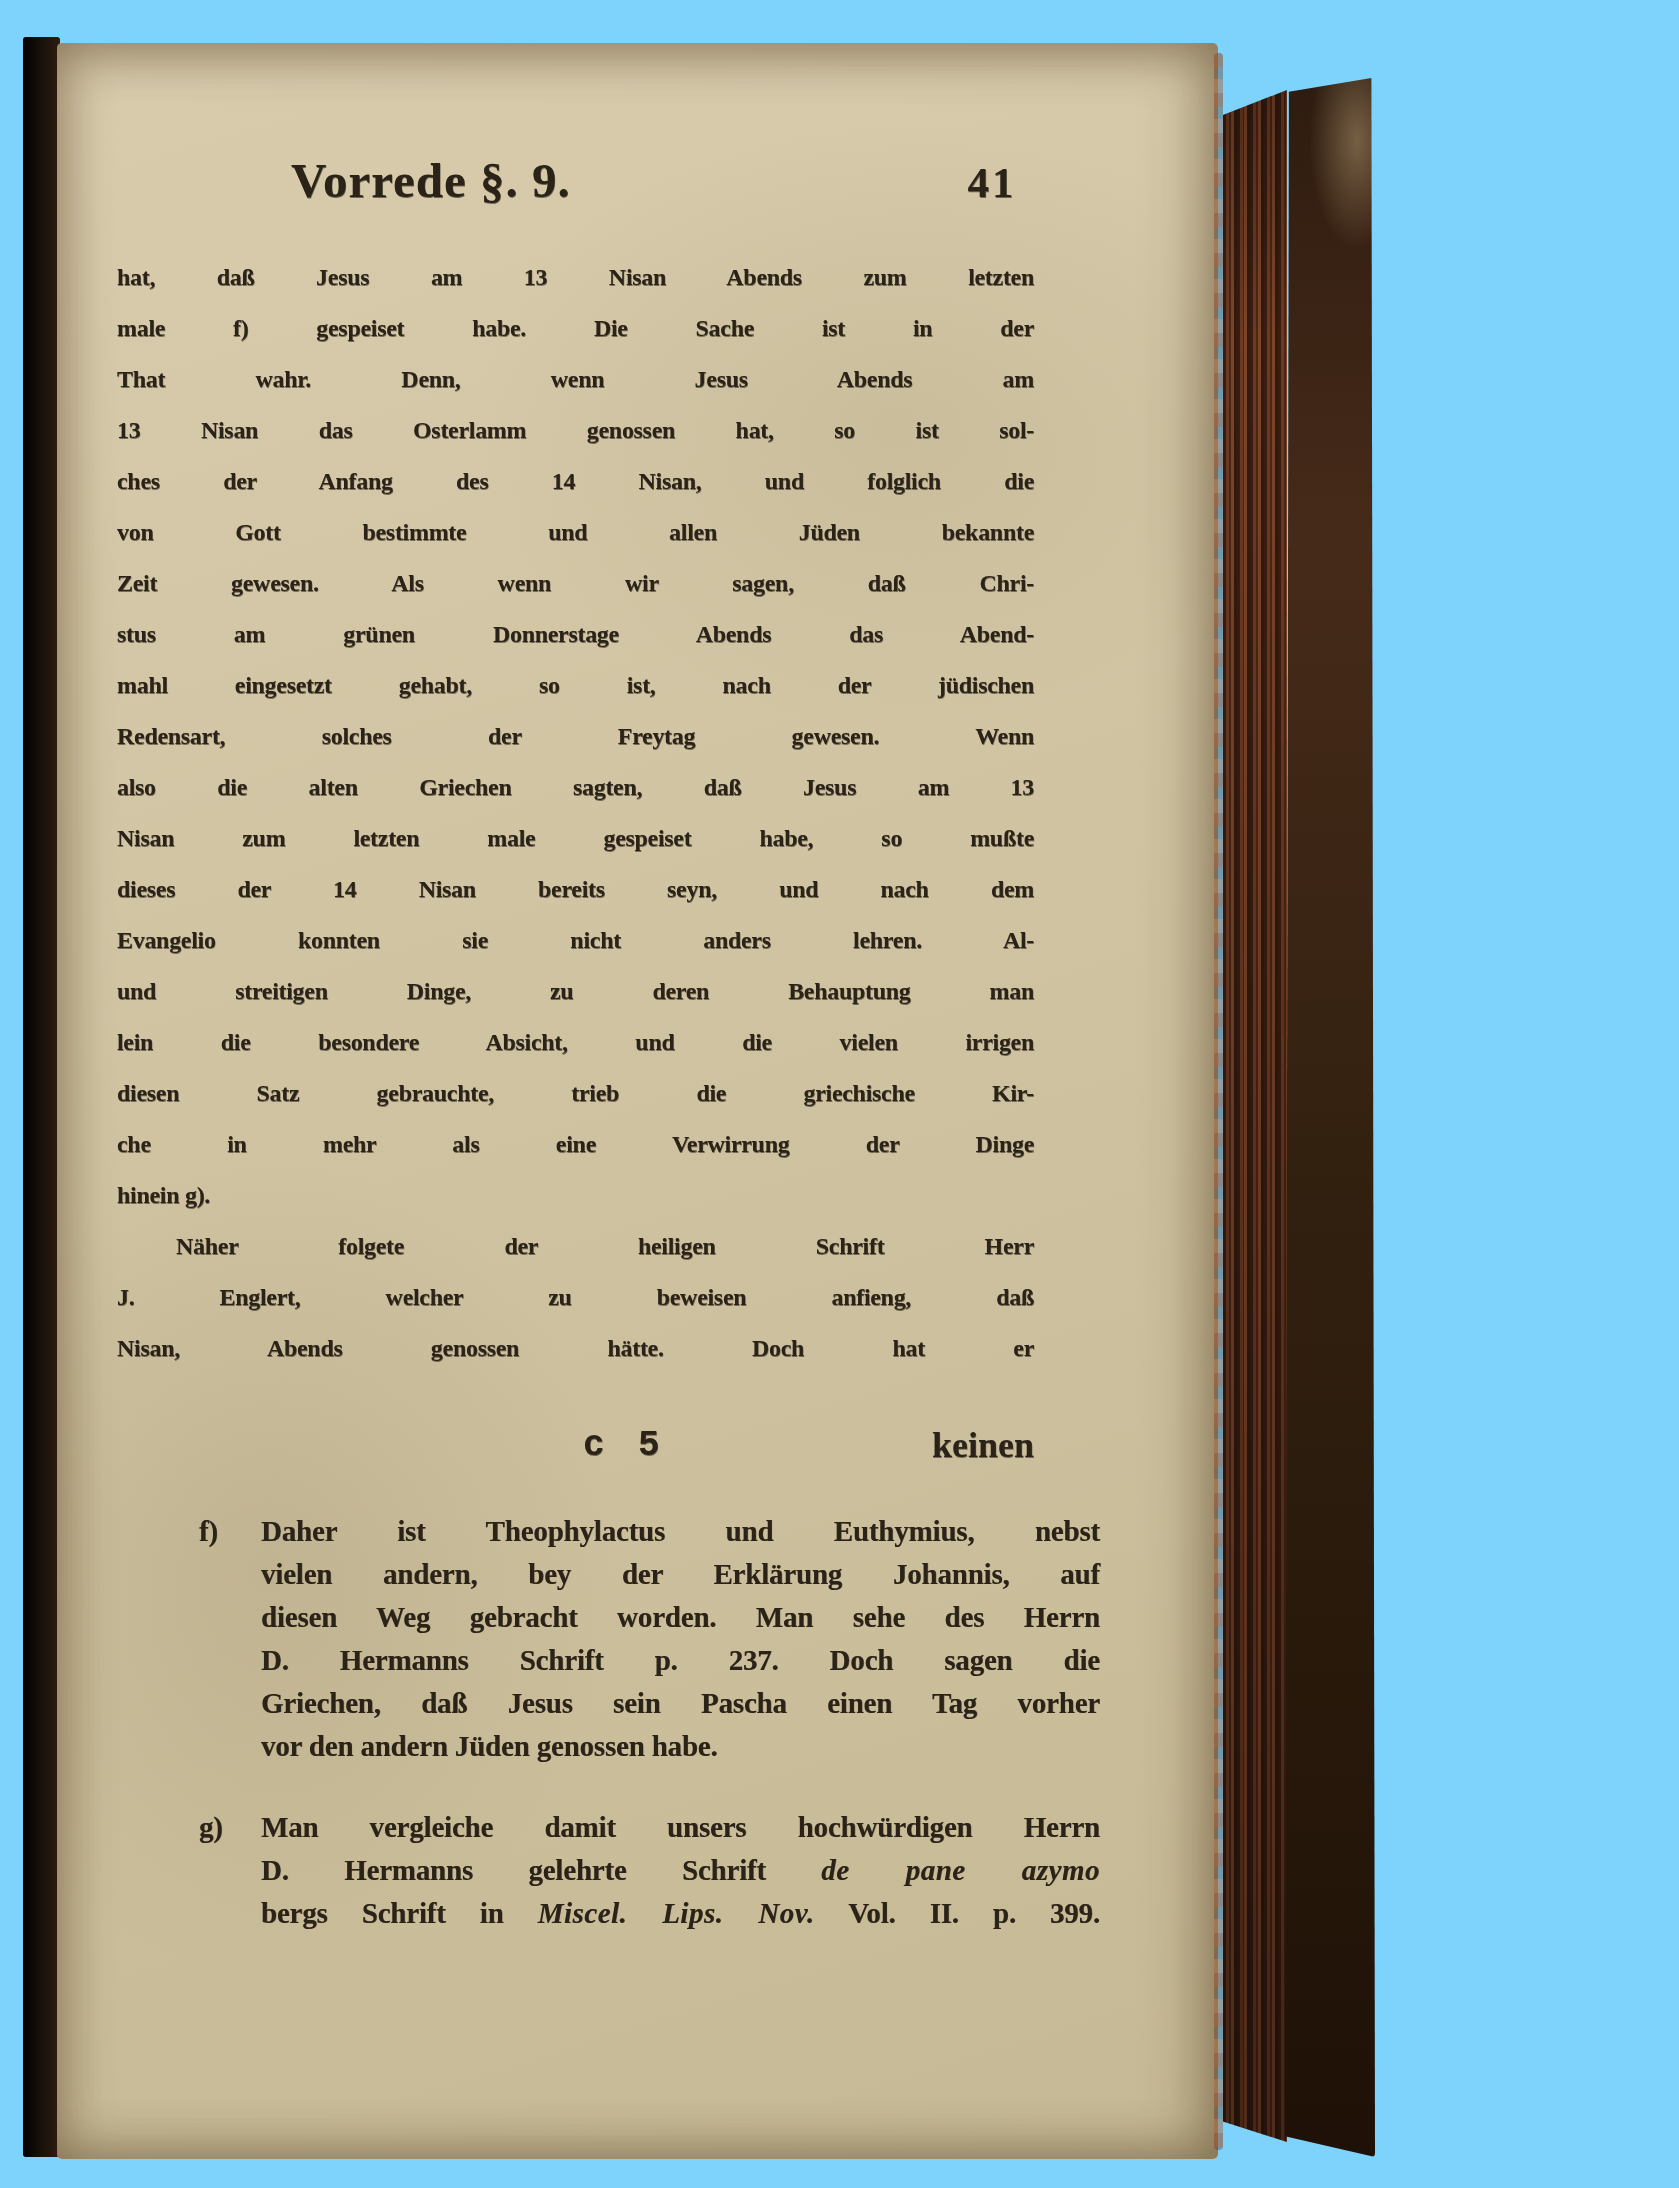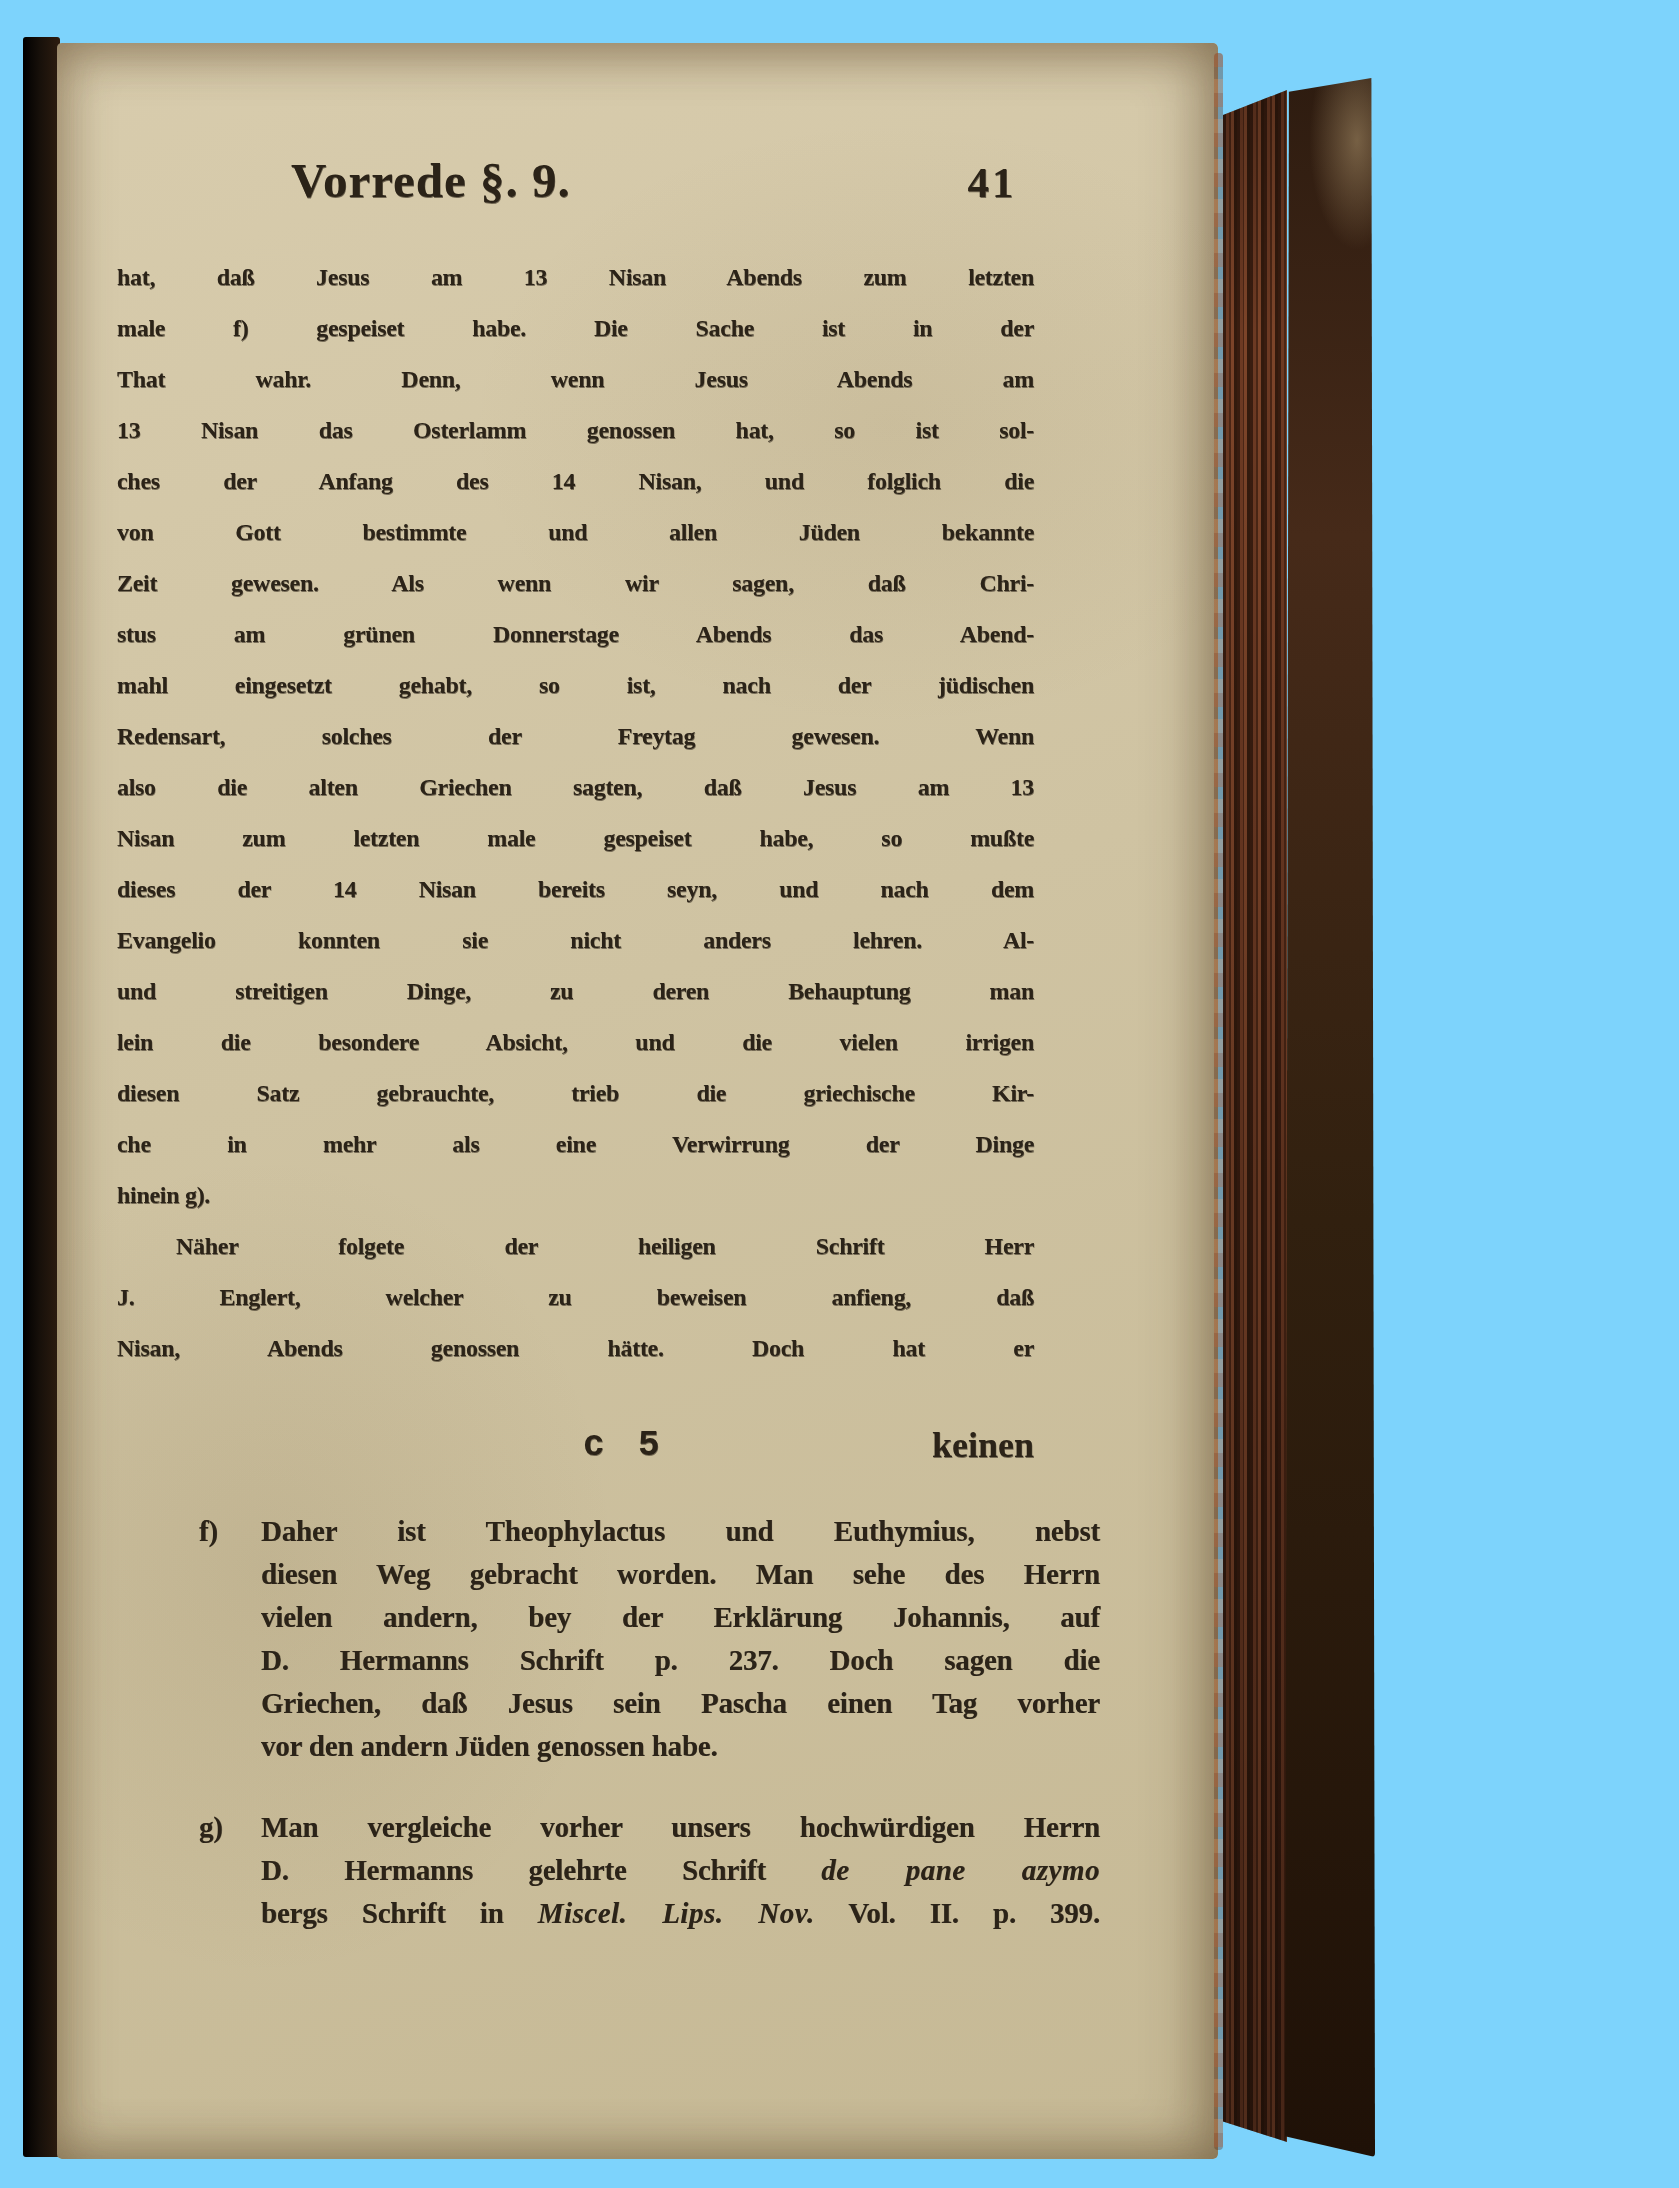--- a/index.html
+++ b/index.html
@@ -143,30 +143,30 @@
     </div>
 
     <div class="sigrow">
       <span class="sig">c 5</span>
       <span class="catch">keinen</span>
     </div>
 
     <div class="fn fnf">
       <span class="fnmark">f)</span>
       <div class="fnl j">Daher ist Theophylactus und Euthymius, nebst</div>
+      <div class="fnl j">vielen andern, bey der Erklärung Johannis, auf</div>
       <div class="fnl j">diesen Weg gebracht worden. Man sehe des Herrn</div>
-      <div class="fnl j">vielen andern, bey der Erklärung Johannis, auf</div>
       <div class="fnl j">D. Hermanns Schrift p. 237. Doch sagen die</div>
       <div class="fnl j">Griechen, daß Jesus sein Pascha einen Tag vorher</div>
       <div class="fnl">vor den andern Jüden genossen habe.</div>
     </div>
 
     <div class="fn fng">
       <span class="fnmark">g)</span>
-      <div class="fnl j">Man vergleiche vorher unsers hochwürdigen Herrn</div>
+      <div class="fnl j">Man vergleiche damit unsers hochwürdigen Herrn</div>
       <div class="fnl j"><span>D. Hermanns gelehrte Schrift </span><span class="lat">de pane azymo</span></div>
       <div class="fnl j"><span>bergs Schrift in </span><span class="lat">Miscel. Lips. Nov.</span><span> Vol. II. p. 399.</span></div>
     </div>
   </div>
 
   <div class="fore-edge"></div>
   <div class="cover"></div>
 
 </div>
 

